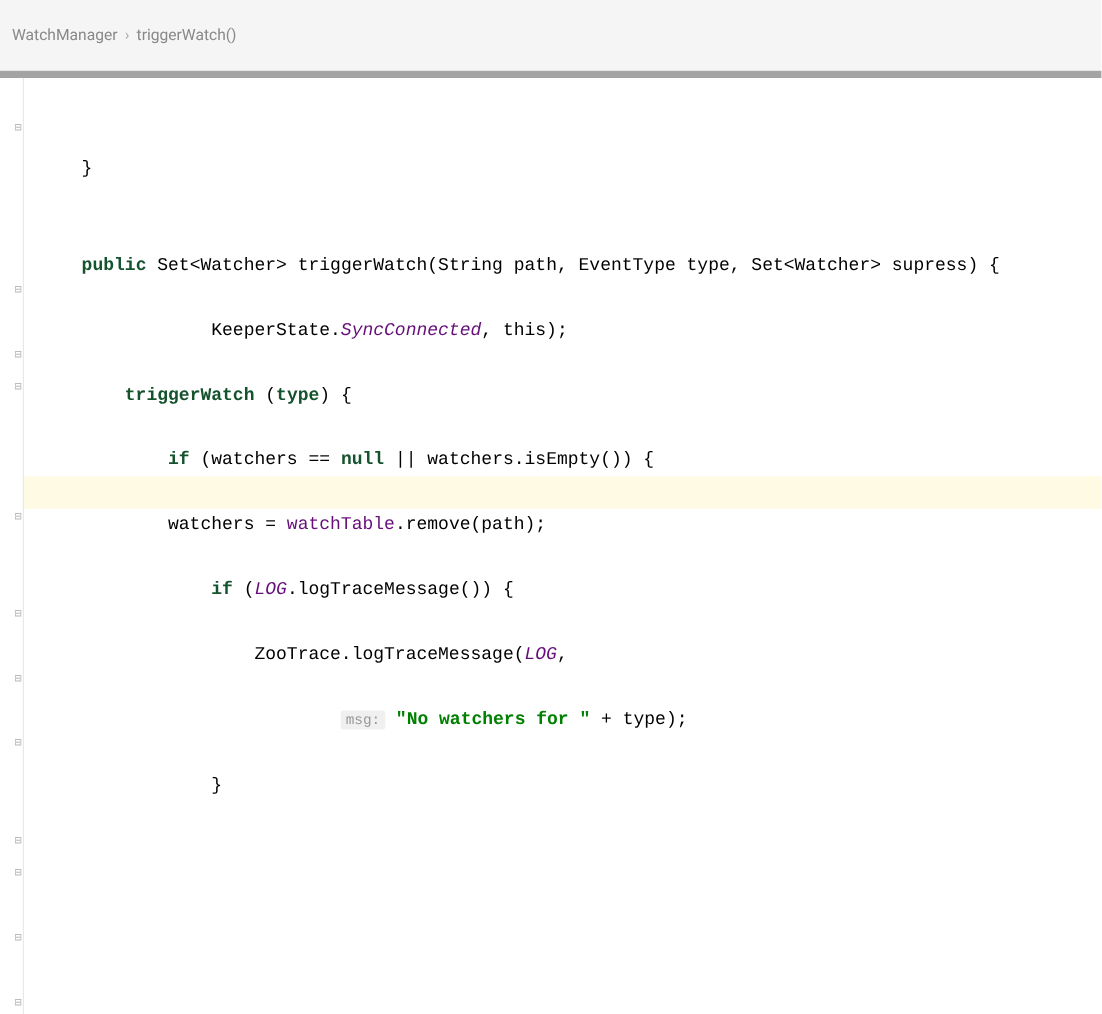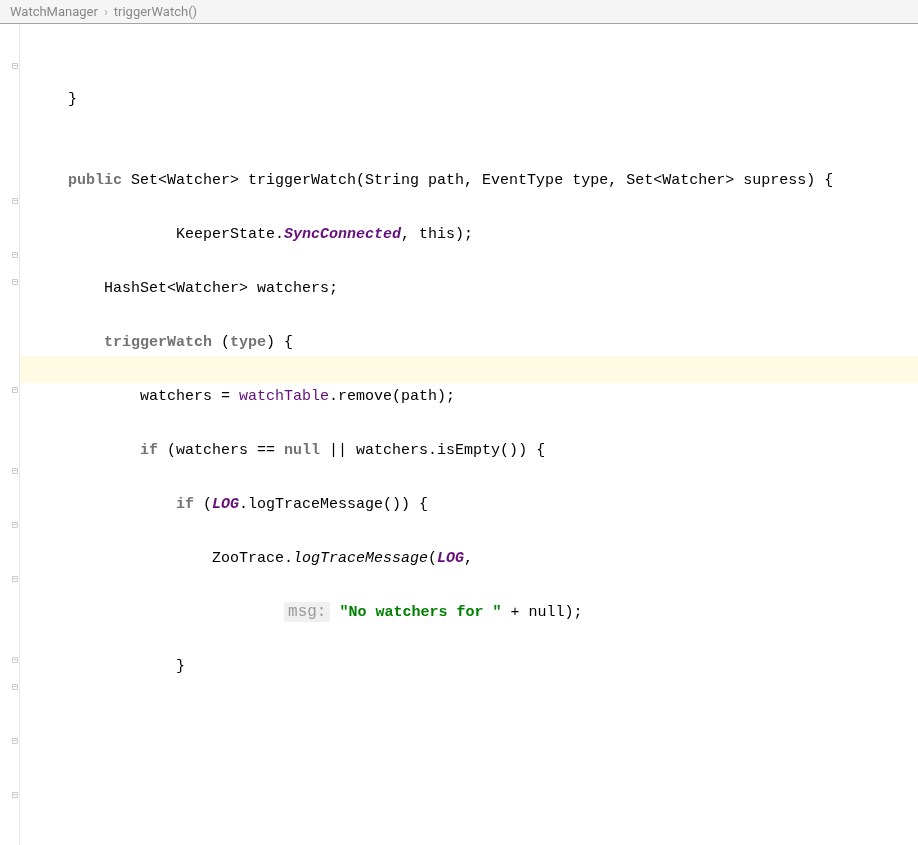--- a/index.html
+++ b/index.html
@@ -11,23 +11,23 @@
       font-family: Consolas, Monaco, 'Courier New', monospace;
       font-size: 15px;
       background: #ffffff;
       width: 918px;
       height: 845px;
       overflow: hidden;
     }
     .breadcrumb {
       display: flex;
       align-items: center;
-      padding: 4px 10px;
+      padding: 22px 10px;
       background: #f5f5f5;
-      border-bottom: 1px solid #a3a3a3;
+      border-bottom: 6px solid #a3a3a3;
       color: #888888;
       font-size: 13px;
       font-family: -apple-system, BlinkMacSystemFont, 'Segoe UI', Roboto, sans-serif;
     }
     .breadcrumb .chevron {
       margin: 0 6px;
       color: #aaaaaa;
     }
     .editor-area {
       display: flex;
@@ -62,28 +62,28 @@
       left: 0;
       right: 0;
       height: 27px;
       background: #fffae3;
       z-index: -1;
     }
     .code-line {
       position: relative;
       z-index: 1;
     }
-    .kw { color: #737373; font-weight: bold; }
-    .static-italic { color: #660e7a; font-style: italic; font-weight: bold; }
-    .static-field { font-style: italic; }
+    .kw { color: #14532d; font-weight: bold; }
+    .static-italic { color: #660e7a; font-style: italic; font-weight: normal; }
+    .static-field { }
     .str { color: #008000; font-weight: bold; }
     .param-hint {
       color: #999999;
       font-style: normal;
-      font-size: 16px;
+      font-size: 12px;
       background: #f0f0f0;
       padding: 1px 4px;
       border-radius: 2px;
     }
     .purple { color: #660e7a; }
   </style>
 </head>
 <body>
 
 <div class="breadcrumb">
@@ -107,27 +107,26 @@
     <span class="fold-marker" style="top:714px;">⊟</span>
     <span class="fold-marker" style="top:768px;">⊟</span>
 
   </div>
   <div class="code-content">
     <div class="highlight-line" style="top:332px;"></div>
 <div class="code-line"><span>    }</span></div>
 <div class="code-line"></div>
 <div class="code-line"><span>    </span><span class="kw">public</span><span> Set&lt;Watcher&gt; </span><span>triggerWatch</span><span>(String path, EventType type, Set&lt;Watcher&gt; supress) {</span></div>
 <div class="code-line"><span>                KeeperState.</span><span class="static-italic">SyncConnected</span><span>, this);</span></div>
-<div class="code-line"><span>        HashSet&lt;Watcher&gt; watchers;</span></div>
 <div class="code-line"><span>        </span><span class="kw">triggerWatch</span><span> (</span><span class="kw">type</span><span>) {</span></div>
+<div class="code-line"><span>            </span><span class="kw">if</span><span> (watchers == </span><span class="kw">null</span><span> || watchers.isEmpty()) {</span></div>
 <div class="code-line"><span>            watchers = </span><span class="purple">watchTable</span><span>.remove(path);</span></div>
-<div class="code-line"><span>            </span><span class="kw">if</span><span> (watchers == </span><span class="kw">null</span><span> || watchers.isEmpty()) {</span></div>
 <div class="code-line"><span>                </span><span class="kw">if</span><span> (</span><span class="static-italic">LOG</span><span>.logTraceMessage()) {</span></div>
 <div class="code-line"><span>                    ZooTrace.</span><span class="static-field">logTraceMessage</span><span>(</span><span class="static-italic">LOG</span><span>,</span></div>
-<div class="code-line"><span>                            </span><span class="param-hint">msg:</span><span class="str"> "No watchers for "</span><span> + null);</span></div>
+<div class="code-line"><span>                            </span><span class="param-hint">msg:</span><span class="str"> "No watchers for "</span><span> + type);</span></div>
 <div class="code-line"><span>                }</span></div>
 
 
 
 
 
 
 
 
 

